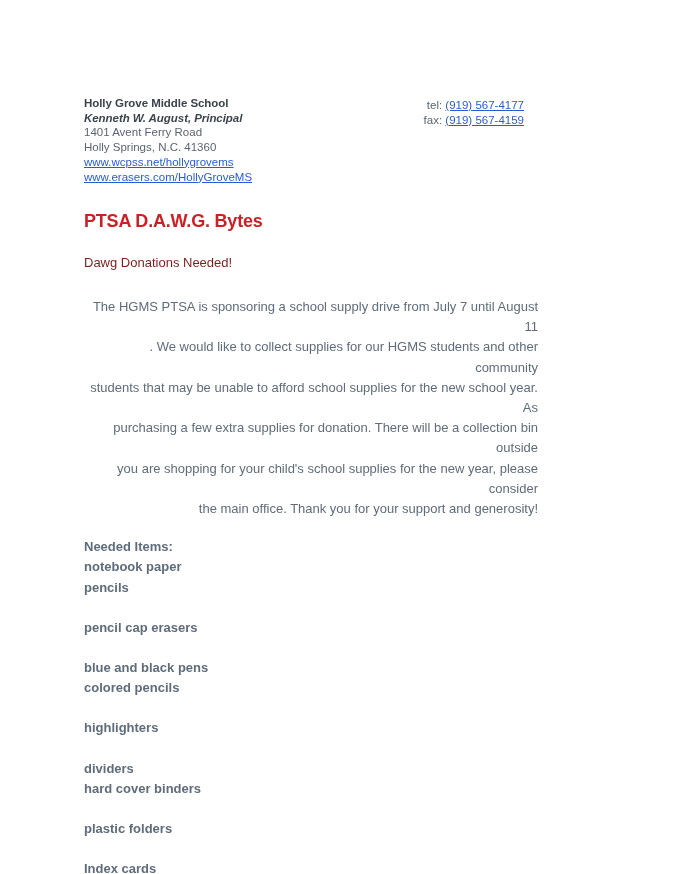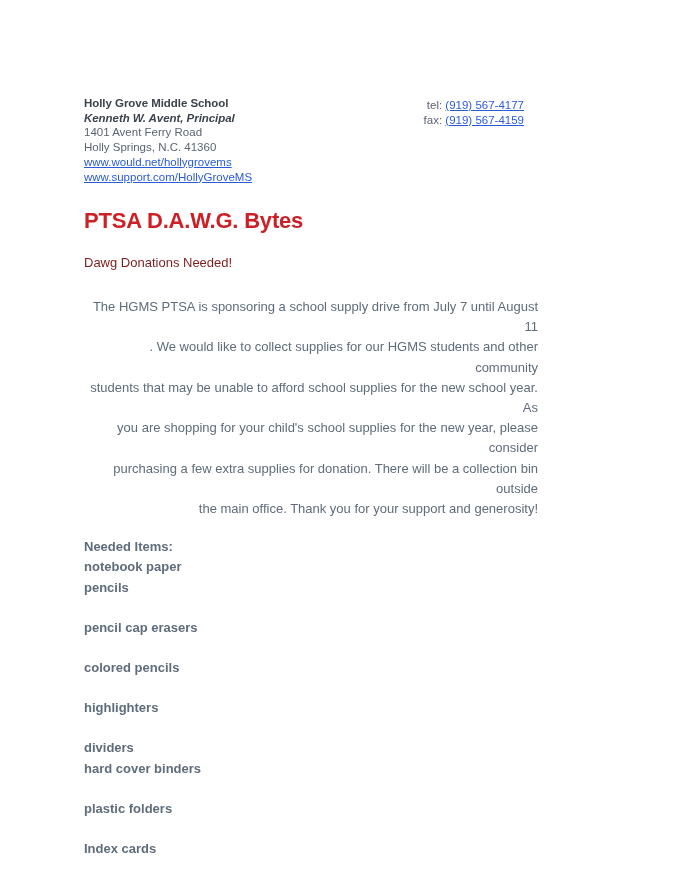--- a/index.html
+++ b/index.html
@@ -66,21 +66,21 @@
   .lh-right .lbl { color: #5b6472; margin-left: 12px; }
 
   
   .content {
     position: absolute;
     left: 84px;
     top: 210px;
     right: 70px;
   }
   .title {
-    font-size: 22px;
+    font-size: 18px;
     font-weight: bold;
     color: #cc2026;
     letter-spacing: -0.2px;
     margin: 0 0 22px 0;
     line-height: 22px;
   }
   .subhead {
     font-size: 13px;
     color: #7f1d1d;
     margin: 0 0 26px 0;
@@ -110,28 +110,28 @@
 </style>
 </head>
 <body>
 
 <div class="page">
 
   <div class="letterhead">
 
     <div class="lh-left">
       <div class="school-name">Holly Grove Middle School</div>
-      <div class="principal">Kenneth W. Avent, Principal</div>
+      <div class="principal">Kenneth W. August, Principal</div>
       <div class="addr">1401 Avent Ferry Road</div>
       <div class="addr">Holly Springs, N.C. 41360</div>
       <div>
-        <a href="#">www.would.net/hollygrovems</a>
+        <a href="#">www.wcpss.net/hollygrovems</a>
       </div>
       <div>
-        <a href="#">www.support.com/HollyGroveMS</a>
+        <a href="#">www.erasers.com/HollyGroveMS</a>
       </div>
     </div>
 
     <div class="lh-right">
       <div>
         <span class="lbl">tel:</span>
         <a href="#">(919) 567-4177</a>
       </div>
       <div>
         <span class="lbl">fax:</span>
@@ -144,35 +144,36 @@
   <div class="content">
 
     <h1 class="title">PTSA D.A.W.G. Bytes</h1>
 
     <p class="subhead">Dawg Donations Needed!</p>
 
     <p class="para">
         <span class="ln">The HGMS PTSA is sponsoring a school supply drive from July 7 until August 11</span>
         <span class="ln">.  We would like to collect supplies for our HGMS students and other community</span>
         <span class="ln">students that may be unable to afford school supplies for the new school year.  As</span>
+        <span class="ln">purchasing a few extra supplies for donation.  There will be a collection bin outside</span>
         <span class="ln">you are shopping for your child's school supplies for the new year, please consider</span>
-        <span class="ln">purchasing a few extra supplies for donation.  There will be a collection bin outside</span>
         <span class="ln">the main office.  Thank you for your support and generosity!</span>
       </p>
 
     <div class="items">
         <div class="item-group">
           <span class="item-line">Needed Items:</span>
           <span class="item-line">notebook paper</span>
           <span class="item-line">pencils</span>
         </div>
         <div class="item-group">
           <span class="item-line">pencil cap erasers</span>
         </div>
         <div class="item-group">
+          <span class="item-line">blue and black pens</span>
           <span class="item-line">colored pencils</span>
         </div>
         <div class="item-group">
           <span class="item-line">highlighters</span>
         </div>
         <div class="item-group">
           <span class="item-line">dividers</span>
           <span class="item-line">hard cover binders</span>
         </div>
         <div class="item-group">

